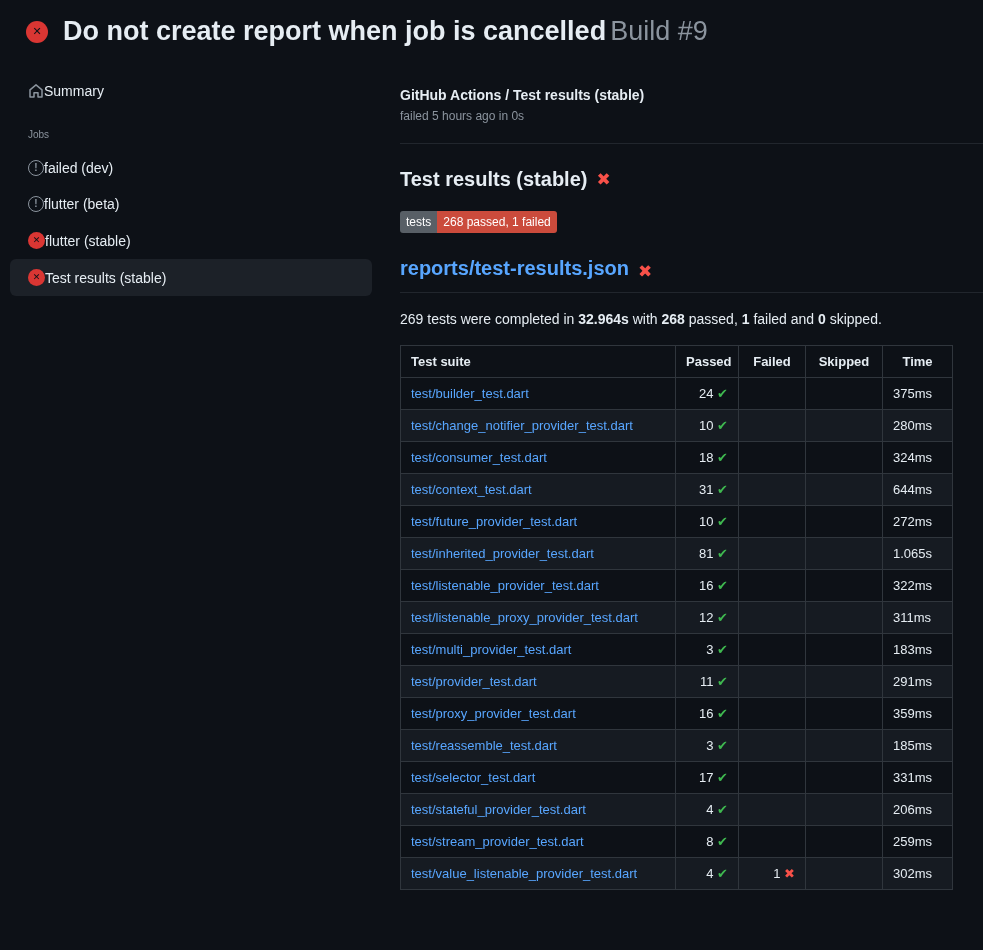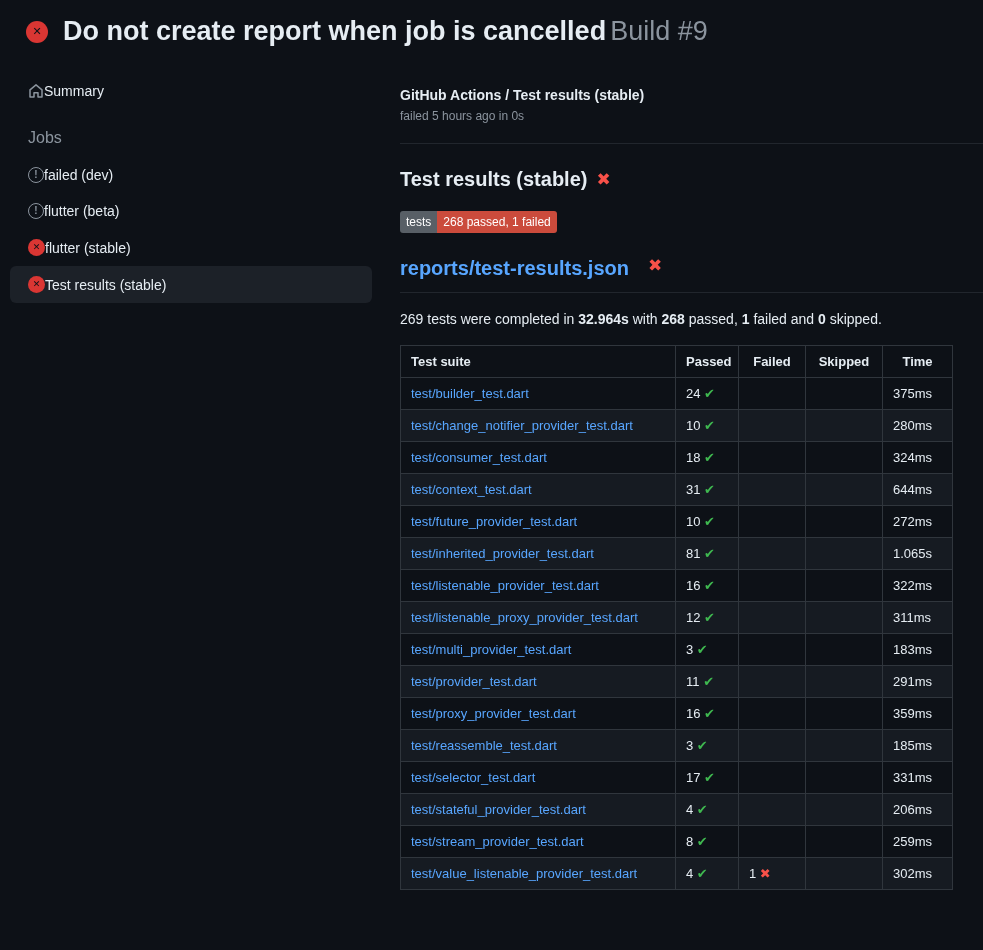--- a/index.html
+++ b/index.html
@@ -30,49 +30,49 @@
   
   .layout { display:flex; align-items:flex-start; }
   .sidebar { width:400px; flex:none; padding:14px 28px 0 10px; }
   .side-item {
     display:flex; align-items:center; gap:0;
     padding:10px 18px; border-radius:6px; font-size:14px; color:var(--text);
     cursor:pointer;
   }
   .side-item.selected { background:var(--bg-selected,#1c2128); }
   .home-icon { width:16px; height:16px; flex:none; }
-  .jobs-label { color:var(--muted,#8b949e); font-size:16px; padding:20px 18px 10px; }
+  .jobs-label { color:var(--muted,#8b949e); font-size:10px; padding:20px 18px 10px; }
 
   
   .content { flex:1; padding-top:28px; min-width:0; }
   .breadcrumb { font-weight:700; font-size:14px; }
   .status-line { color:var(--muted,#8b949e); font-size:12px; margin-top:6px; }
   .divider { border:0; border-top:1px solid var(--divider,#21262d); margin:20px 0 24px; }
   .check-title { font-size:20px; font-weight:700; display:flex; align-items:center; gap:9px; }
   .big-x { color:var(--red,#f85149); font-size:17px; font-weight:700; line-height:1; }
   .badge { display:inline-flex; font-size:12px; margin:20px 0 24px; border-radius:3px; overflow:hidden; color:#ffffff; line-height:1.35;align-items:flex-end; }
   .badge-label { background:var(--badge-label-bg,#585f66); padding:3px 6px; }
   .badge-value { background:var(--badge-value-bg,#cb4b3c); padding:3px 6px; }
   .report-title {
-    font-size:20px; font-weight:700; display:flex; align-items:flex-start; gap:19px;
+    font-size:20px; font-weight:700; display:flex; align-items:flex-end; gap:9px;
     border-bottom:1px solid var(--divider,#21262d); padding-bottom:12px; margin-bottom:18px;
   }
   .report-title a { color:var(--link,#58a6ff); text-decoration:none; }
   .summary-line { font-size:14px; margin-bottom:18px; color:var(--text); }
   .summary-line strong { font-weight:700; }
 
   
   table { border-collapse:collapse; width:552px; font-size:13px; table-layout:fixed; }
   th, td { border:1px solid var(--border,#30363d); padding:8px 10px; overflow:hidden; white-space:nowrap; }
   thead th { font-weight:700; text-align:left; color:var(--text); background:var(--bg,#0d1117); }
   tbody tr:nth-child(even) { background:var(--bg-alt,#161b22); }
   col.c-suite { width:275px; } col.c-passed { width:63px; } col.c-failed { width:67px; }
   col.c-skipped { width:77px; } col.c-time { width:70px; }
   th.center { text-align:center; }
-  td.num { text-align:left; }
+  td.num { text-align:right; }
   td.time { text-align:left; }
   a.suite-link { color:var(--link,#58a6ff); text-decoration:none; }
   .check { color:var(--green,#3fb950); font-weight:700; }
   .cross { color:var(--red,#f85149); font-weight:700; }
 </style>
 </head>
 <body>
 
 <header class="build-header">
   <span class="status-circle failed lg">

